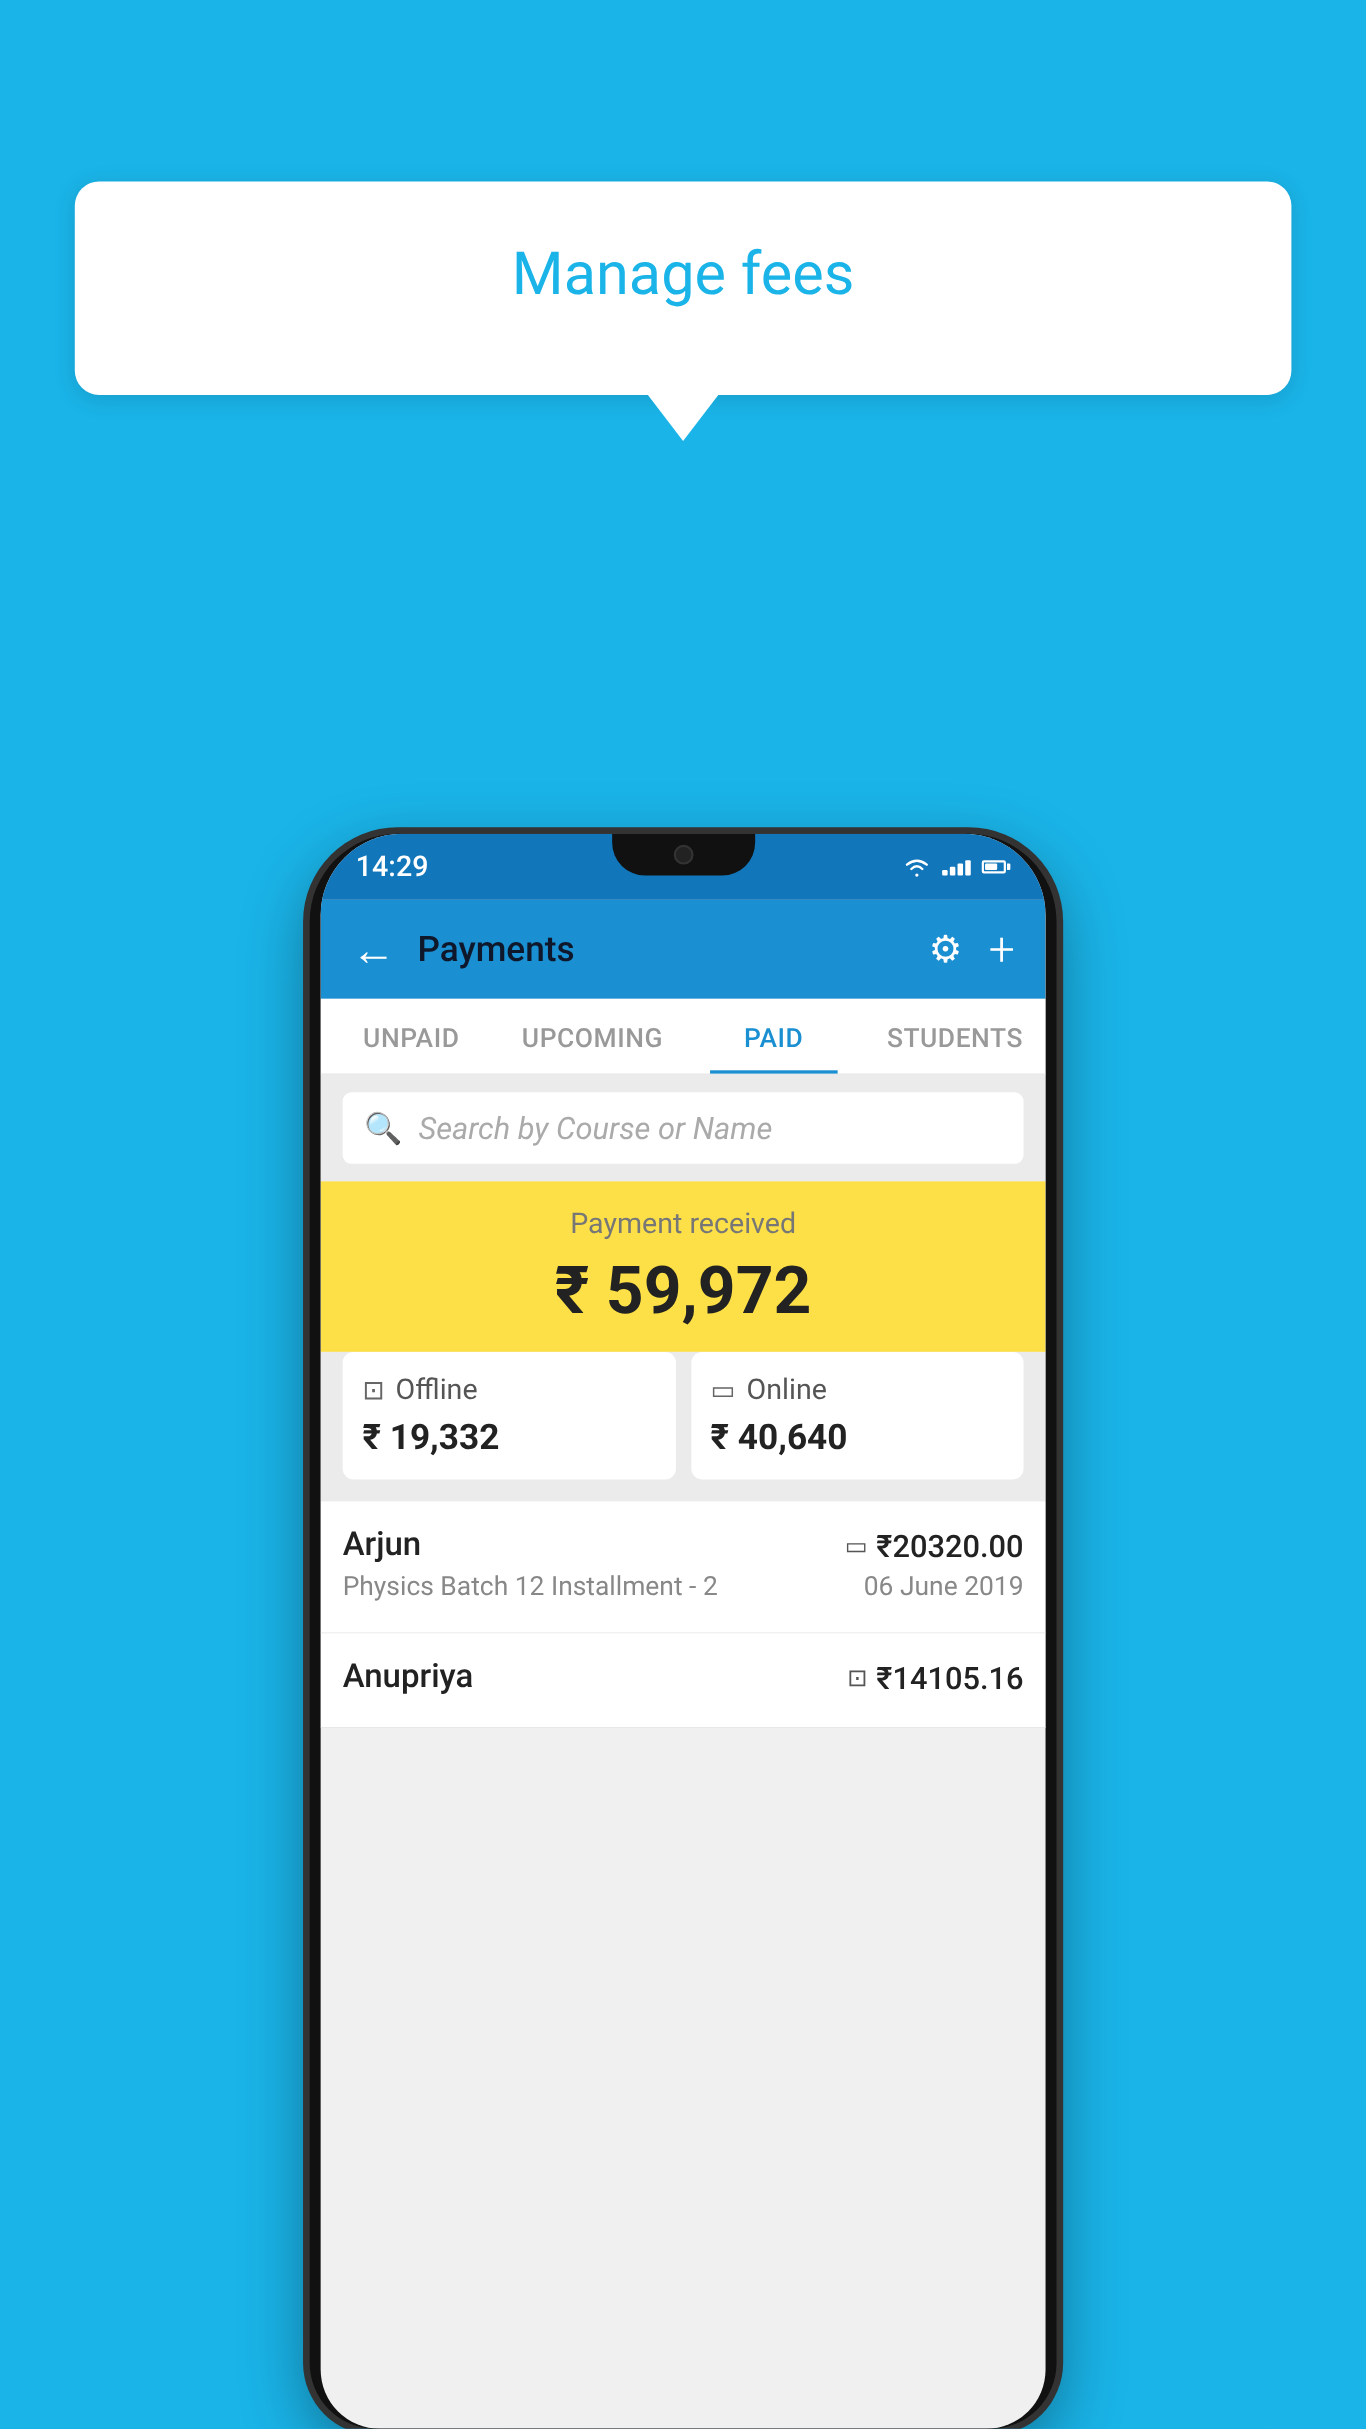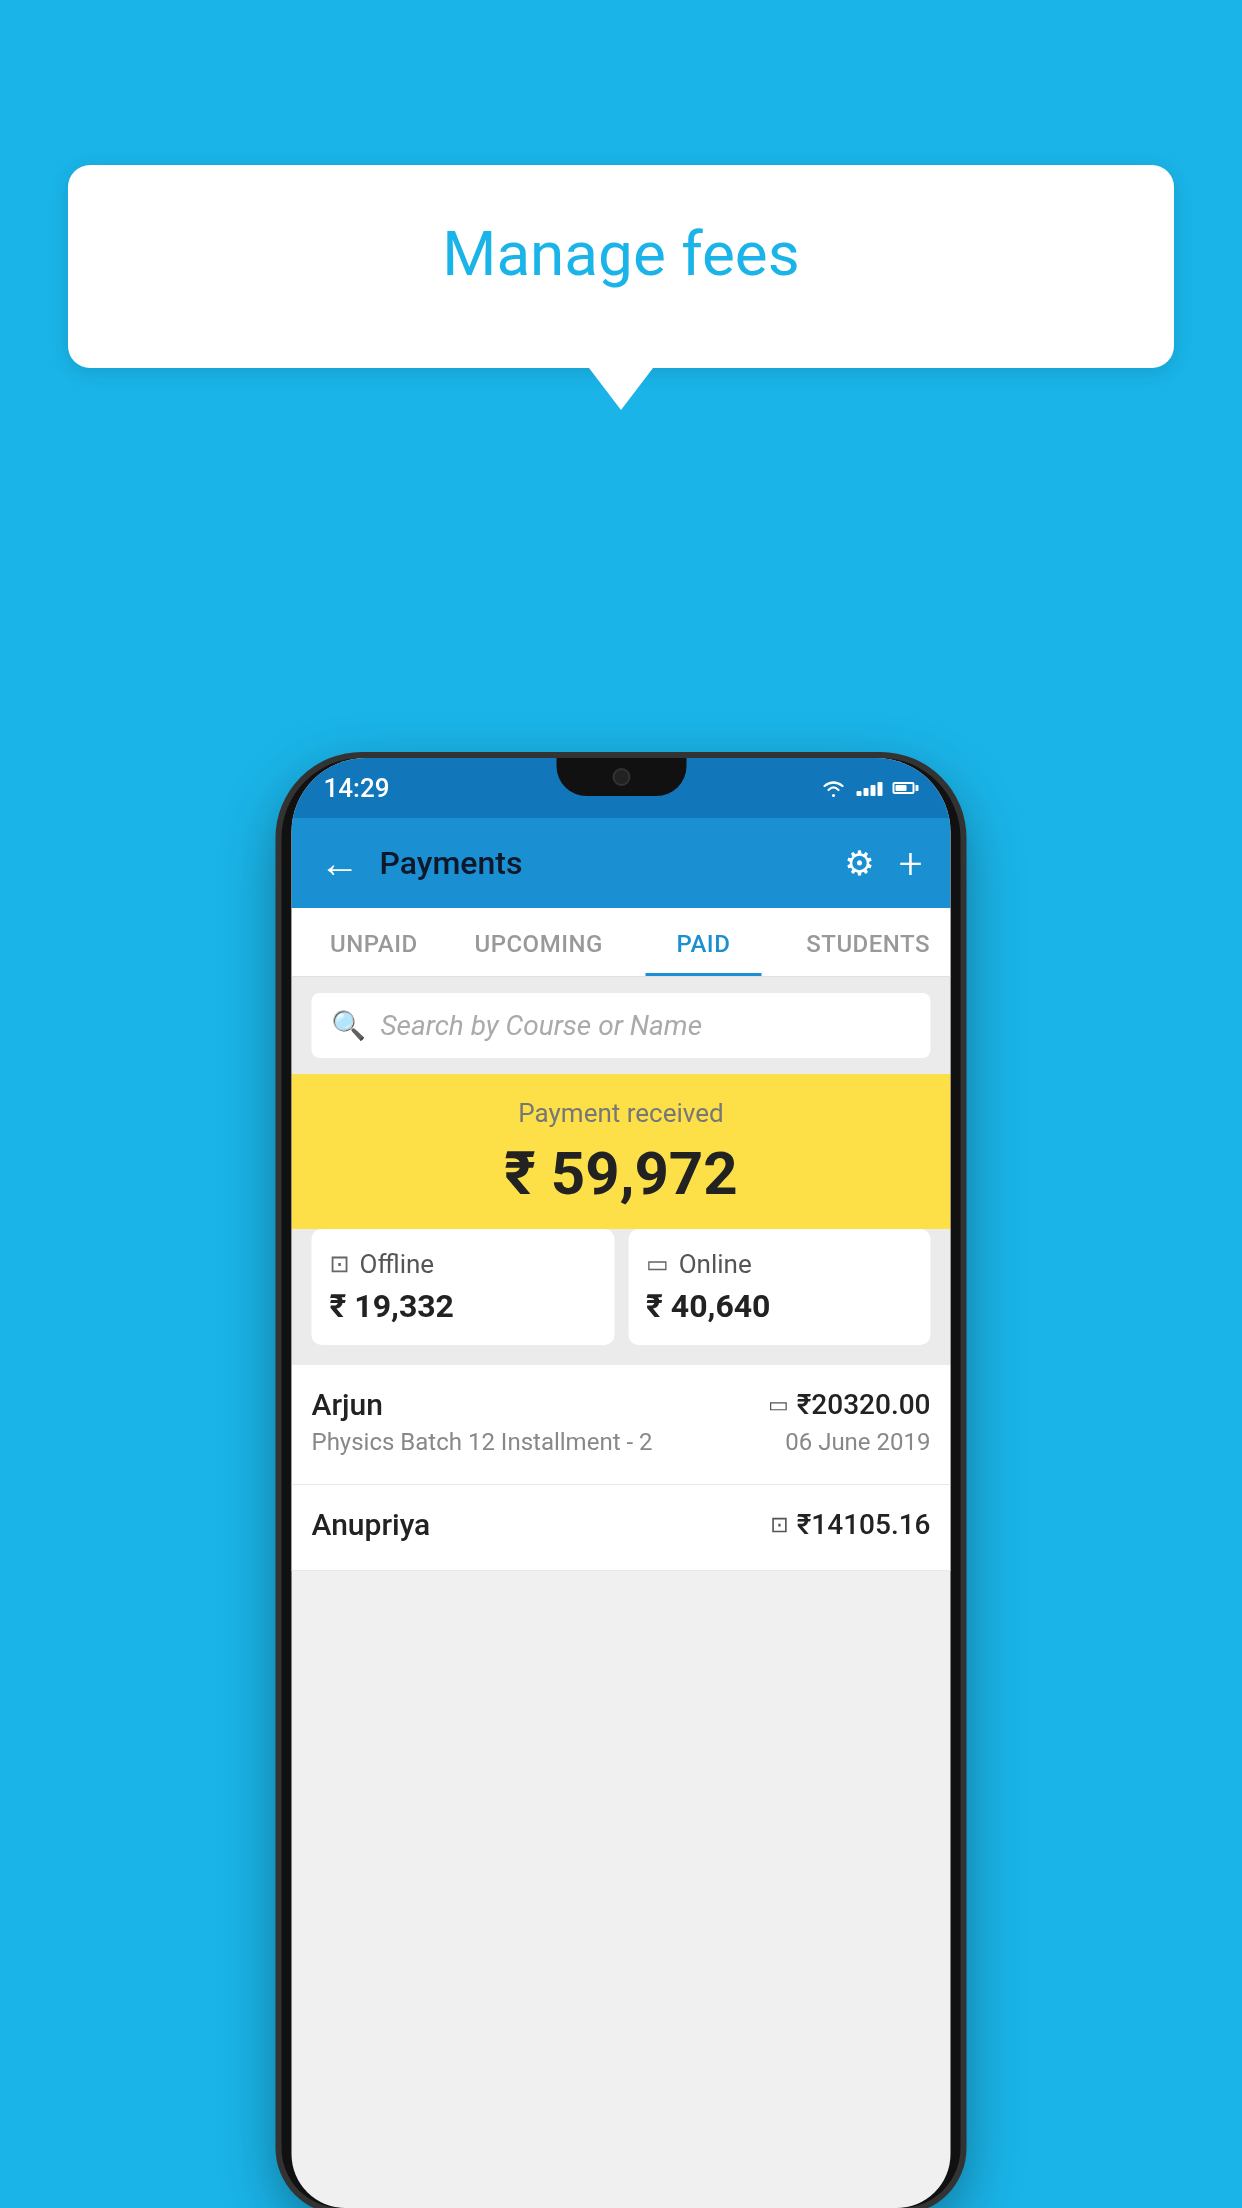--- a/index.html
+++ b/index.html
@@ -31,21 +31,21 @@
       position: absolute;
       bottom: -42px;
       left: 50%;
       transform: translateX(-50%);
       border-width: 42px 32px 0;
       border-style: solid;
       border-color: #fff transparent transparent transparent;
     }
 
     .tooltip-title {
-      font-size: 62px;
+      font-size: 54px;
       font-weight: 400;
       color: #1ab4e8;
       line-height: 1.1;
       margin-bottom: 20px;
     }
 
     .tooltip-subtitle {
       font-size: 38px;
       color: #666;
       font-weight: 400;
@@ -320,21 +320,21 @@
     
     .transaction-item {
       background: #fff;
       padding: 22px 20px;
       border-bottom: 1px solid #e8e8e8;
     }
 
     .transaction-row {
       display: flex;
       justify-content: space-between;
-      align-items: center;
+      align-items: flex-end;
       margin-bottom: 6px;
     }
 
     .transaction-name {
       font-size: 30px;
       font-weight: 500;
       color: #222;
     }
 
     .transaction-amount-wrap {

